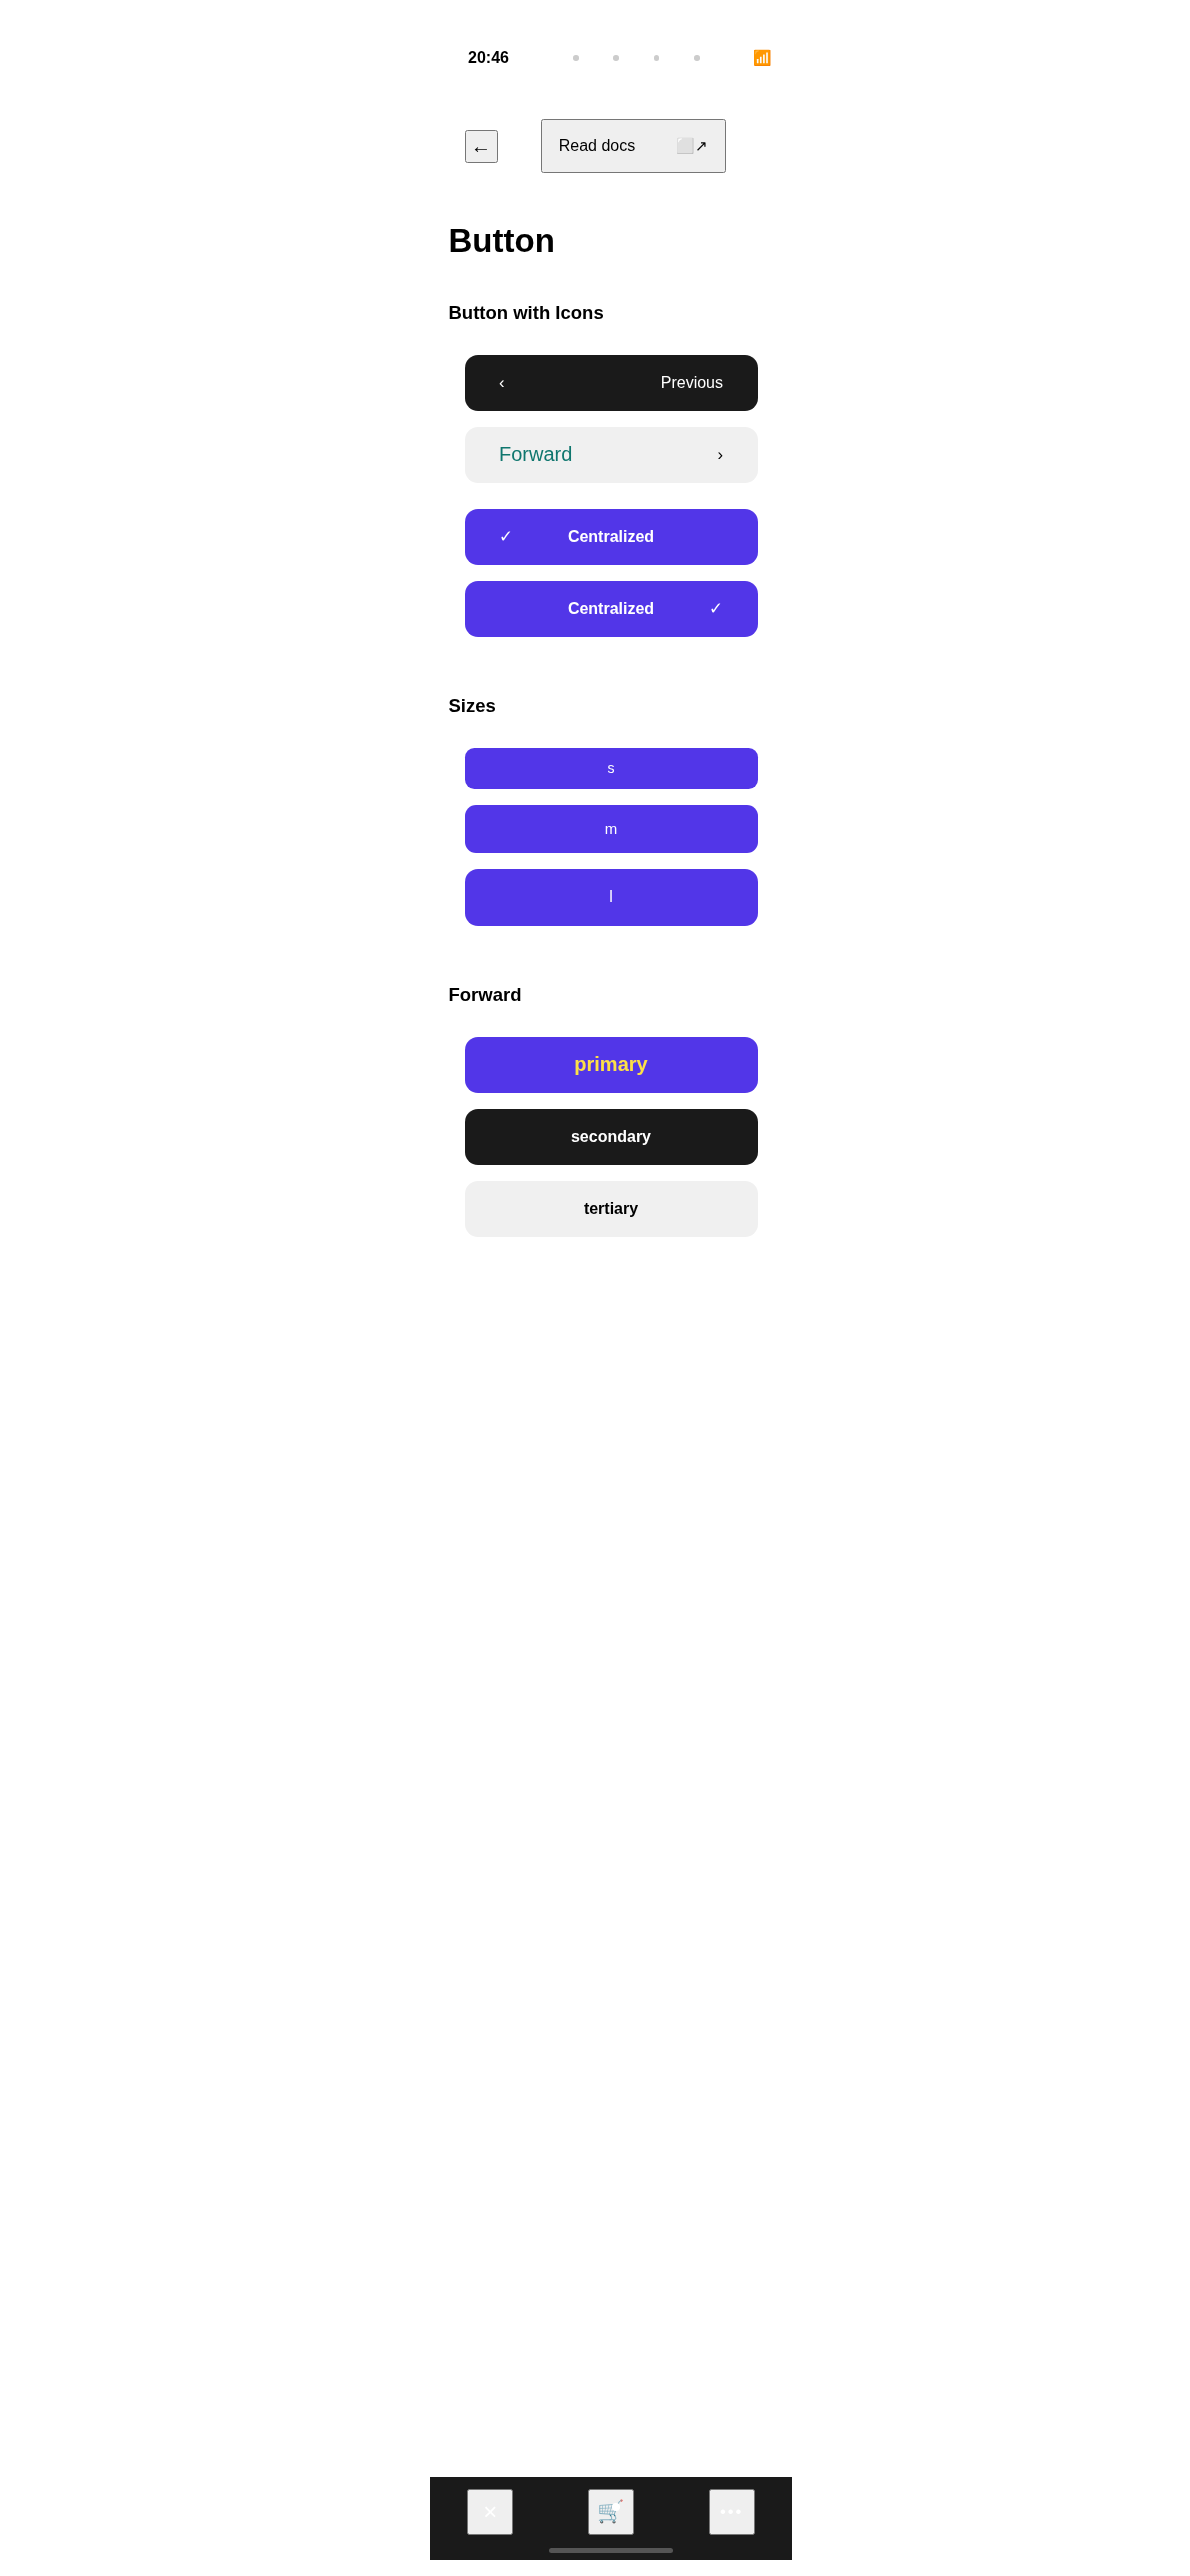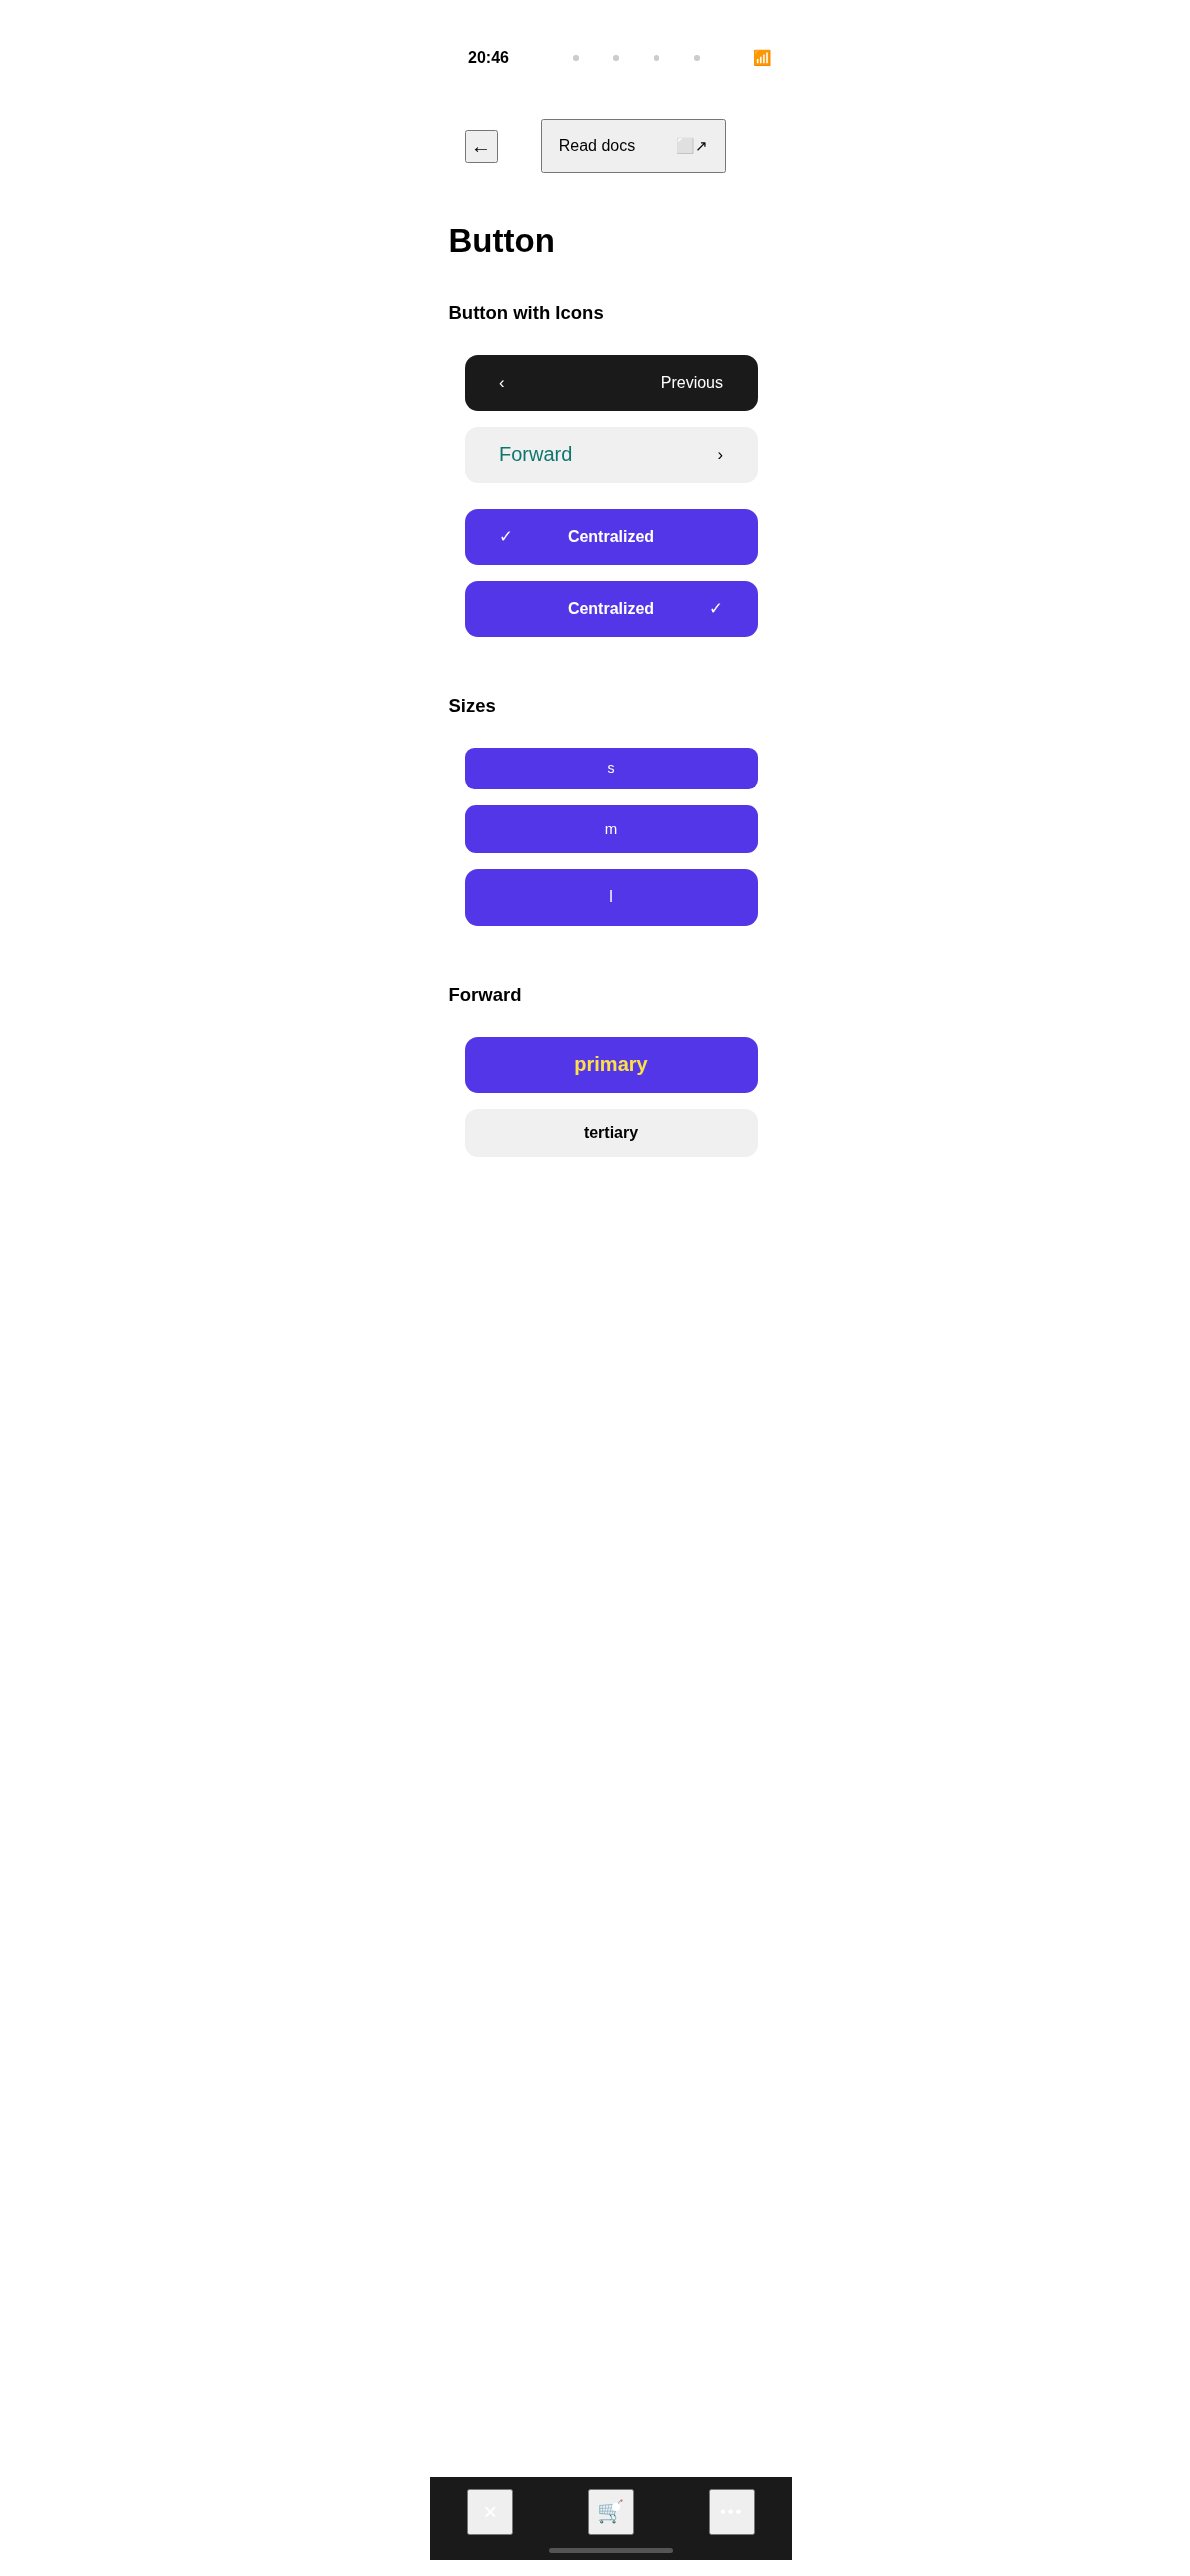--- a/index.html
+++ b/index.html
@@ -307,21 +307,21 @@
       font-size: 16px;
       font-weight: 600;
     }
 
     .btn-tertiary {
       display: flex;
       align-items: center;
       justify-content: center;
       background: #f0f0f0;
       border-radius: 13px;
-      height: 48px;
+      height: 56px;
       width: 100%;
       border: none;
       cursor: pointer;
       margin-bottom: 11px;
       color: #000;
       font-size: 16px;
       font-weight: 600;
     }
 
     
@@ -447,20 +447,23 @@
   </button>
 </div>
 
 <div class="section-gap"></div>
 <div class="section-title">Forward</div>
 
 <div class="content">
   <button class="btn-primary">
     <span>primary</span>
   </button>
+  <button class="btn-secondary">
+    <span>secondary</span>
+  </button>
   <button class="btn-tertiary">
     <span>tertiary</span>
   </button>
 </div>
 
 <div style="height: 93px;"></div>
 
 <div class="bottom-bar">
   <button class="bottom-bar-btn">
     <span style="font-size: 24px; font-weight: 300;">×</span>

